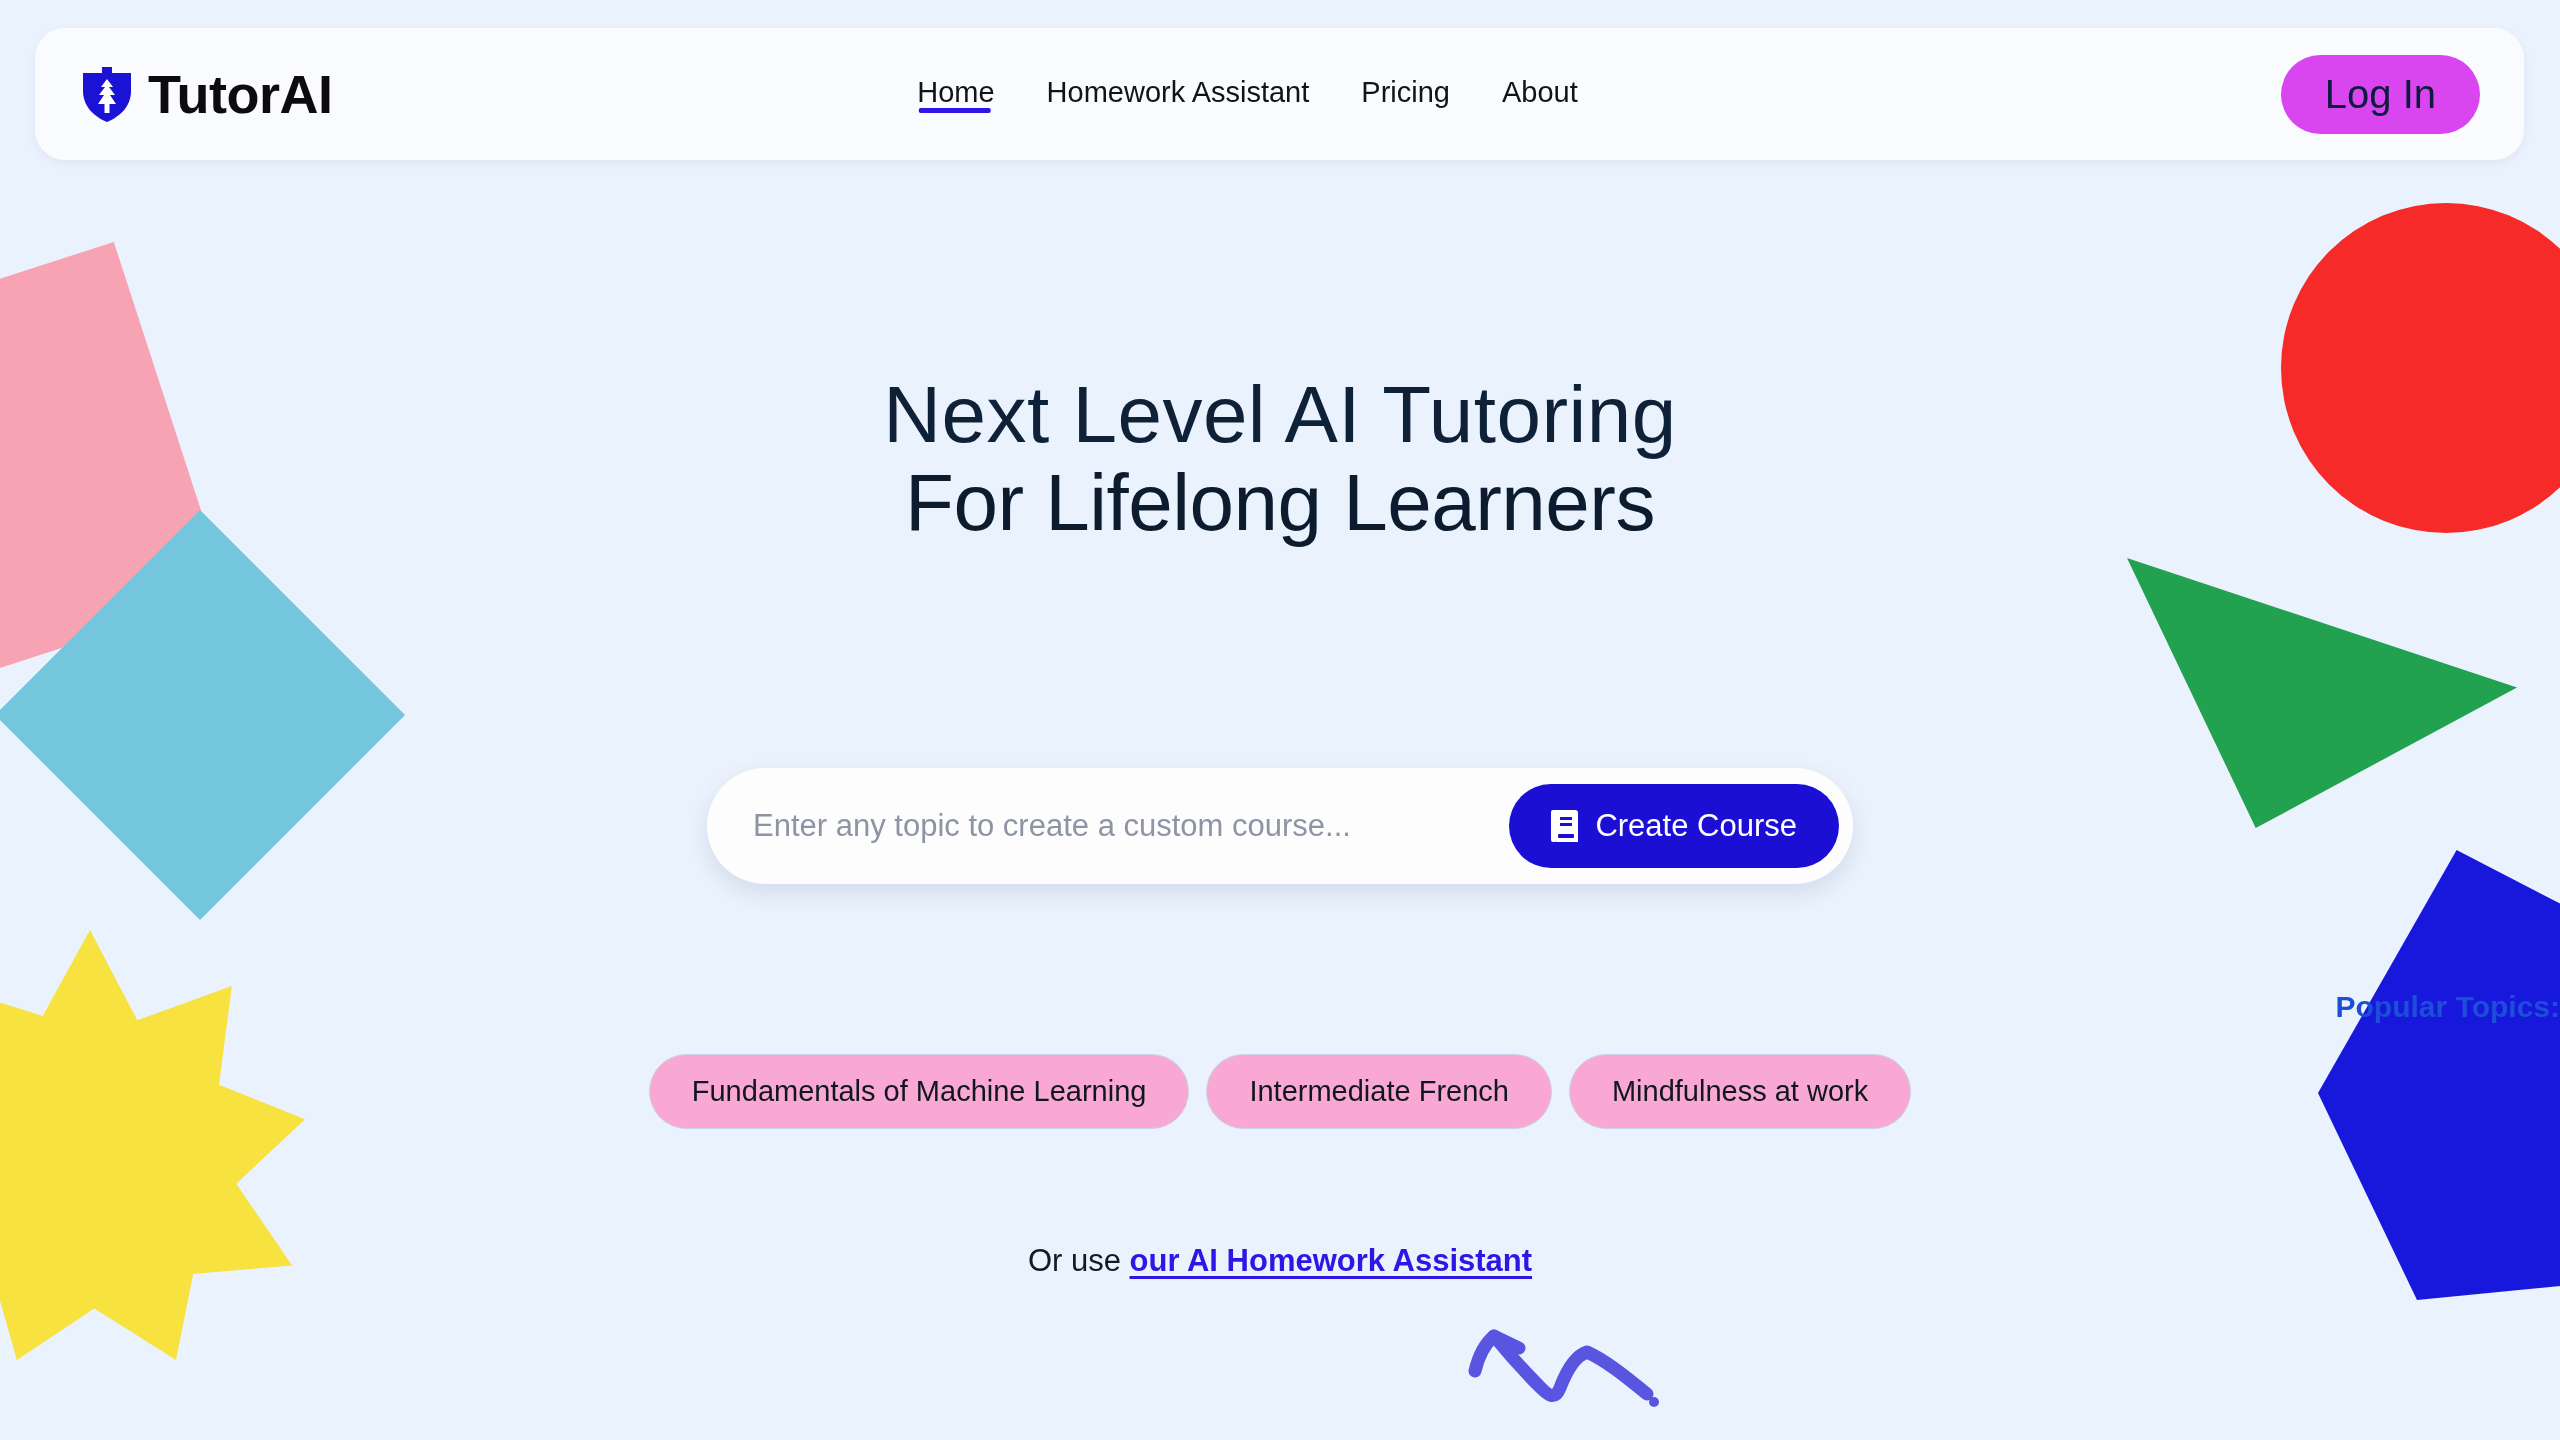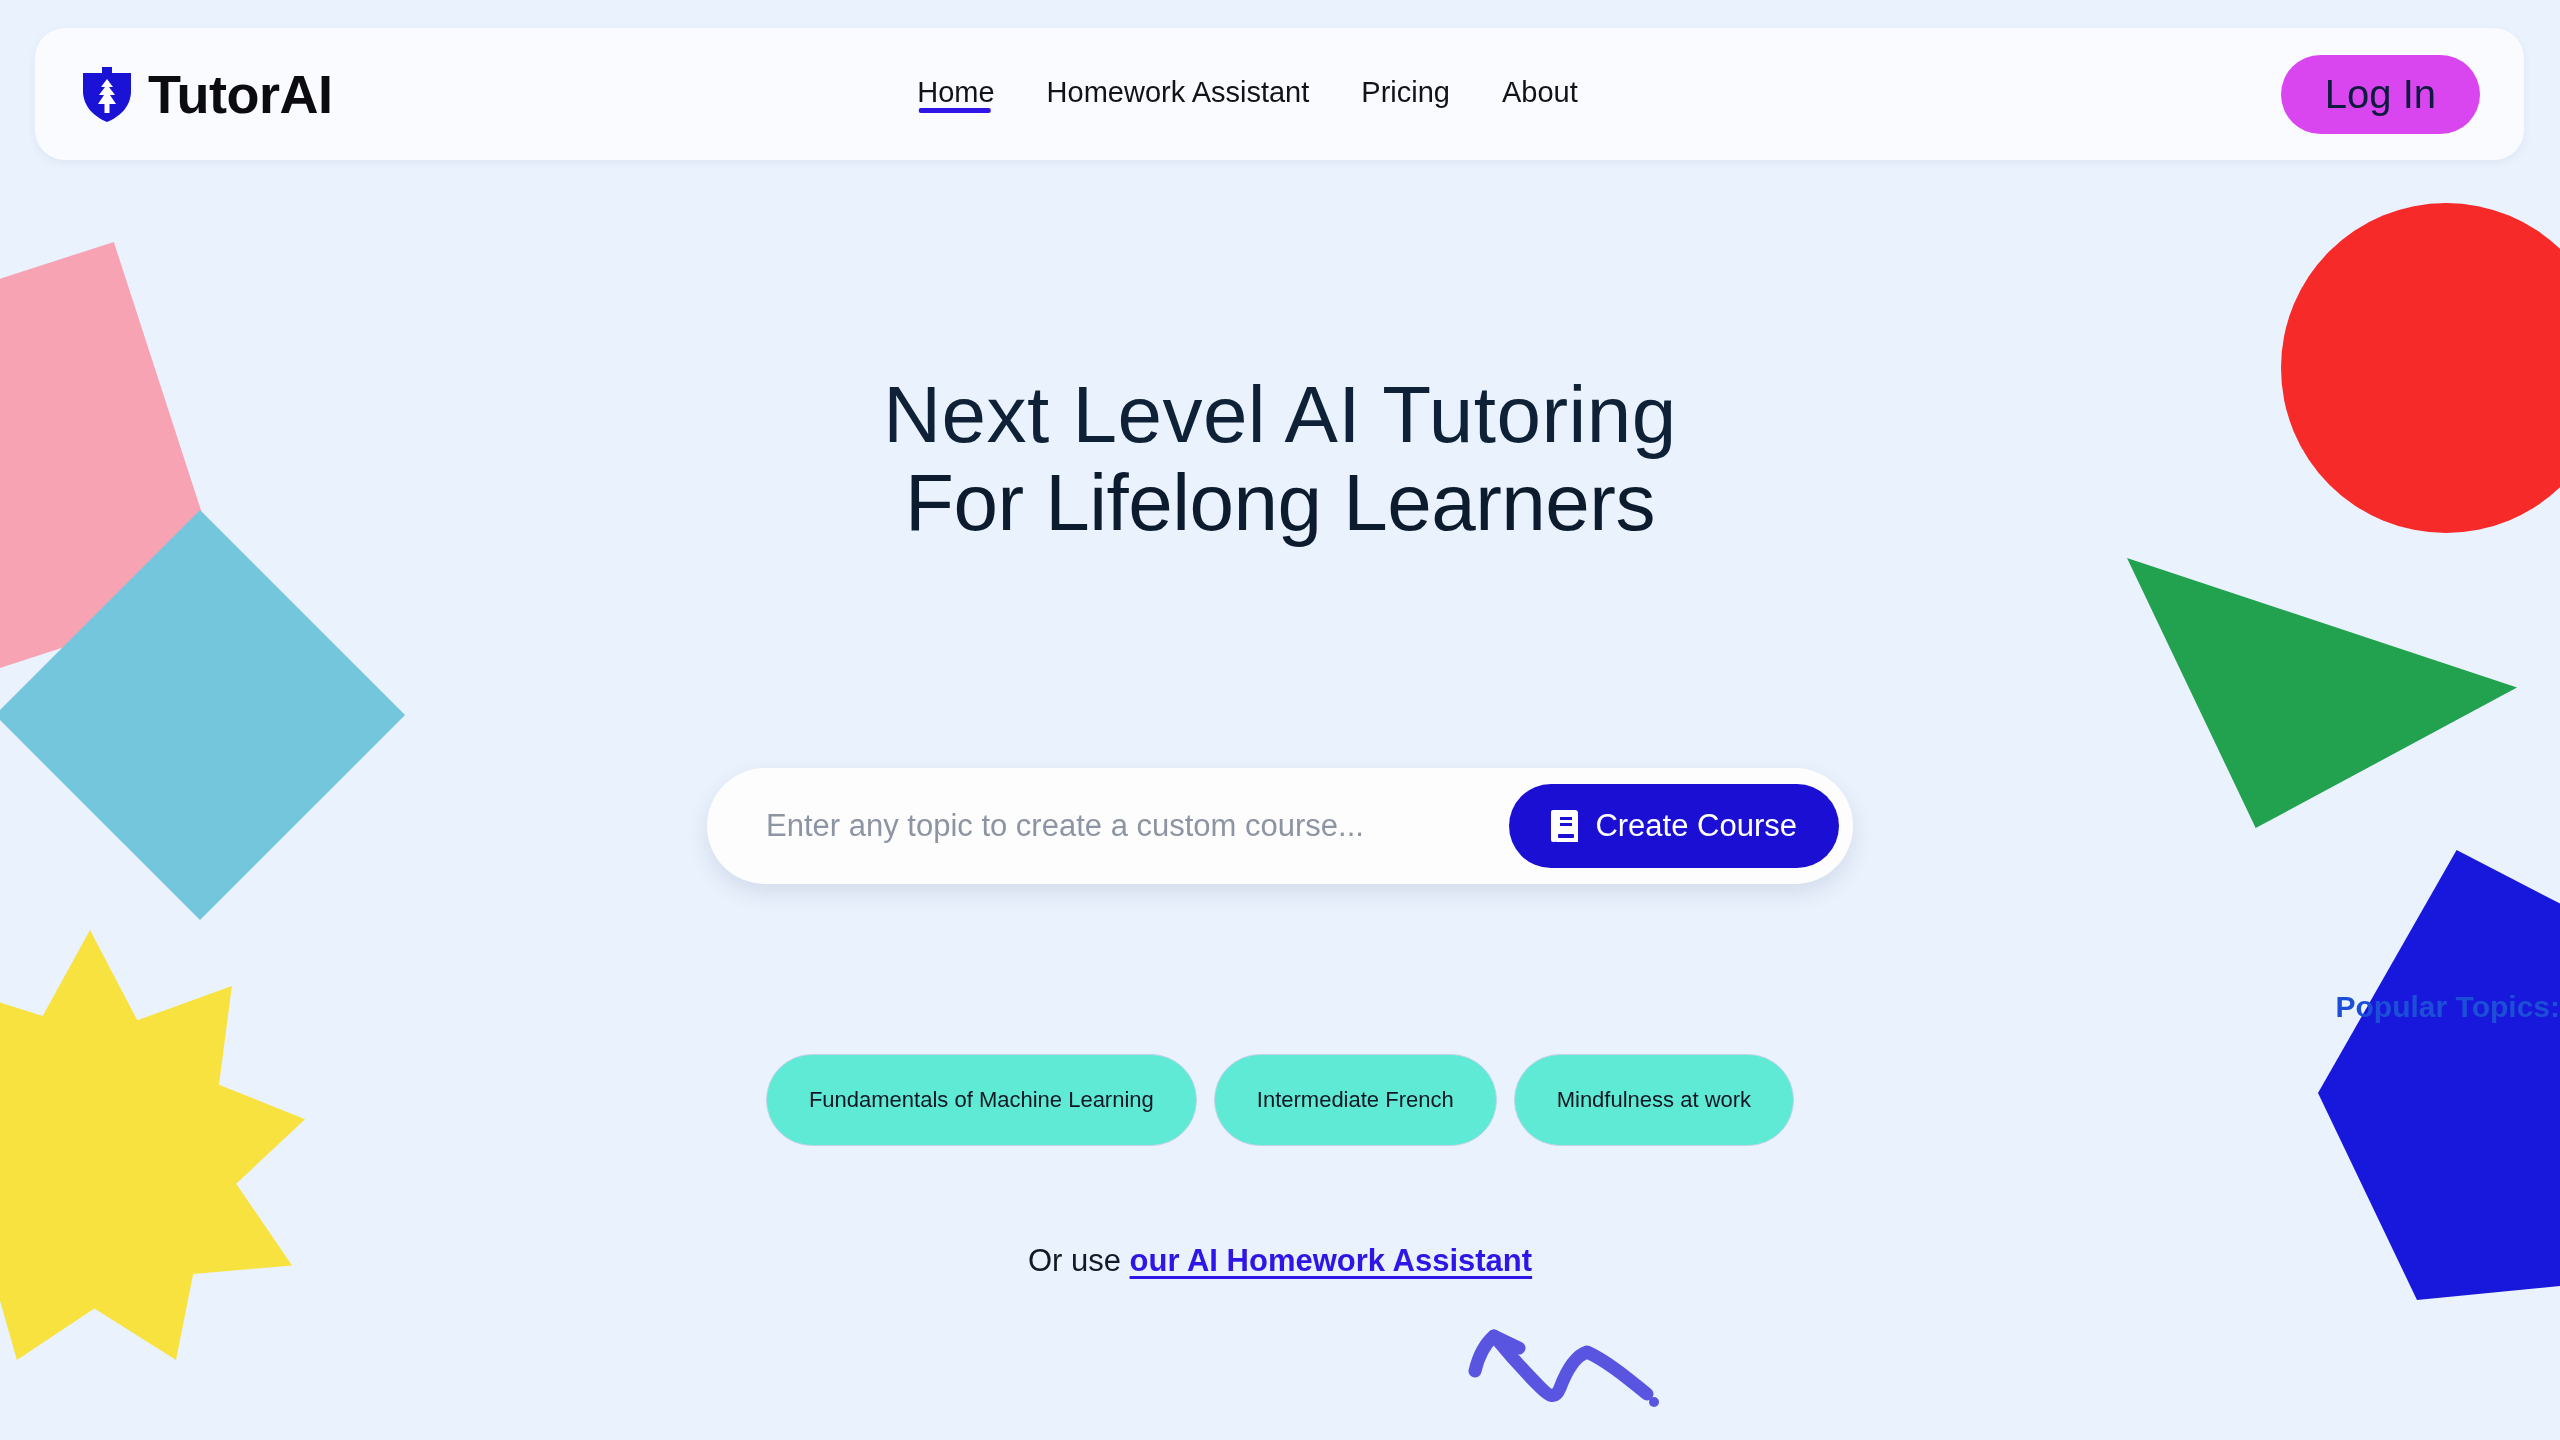--- a/index.html
+++ b/index.html
@@ -205,21 +205,20 @@
   }
   .search-input {
     flex: 1;
     border: none;
     outline: none;
     background: transparent;
     font-family: inherit;
     font-size: 31px;
     color: #1a2233;
     height: 100%;
-    margin-left: 13px;
   }
   .search-input::placeholder { color: #8d94a3; }
 
   .create-btn {
     display: flex;
     align-items: center;
     gap: 17px;
     background: #1c0fd4;
     border: none;
     border-radius: 999px;
@@ -248,26 +247,26 @@
     text-align: right;
   }
   .topic-list {
     margin-top: 30px;
     display: flex;
     justify-content: center;
     align-items: center;
     gap: 17px;
   }
   .topic-pill {
-    background: #5eead4;
+    background: #f9a8d4;
     border: 1px solid #c4d4ea;
     border-radius: 999px;
-    padding: 32px 42px;
+    padding: 20px 42px;
     font-family: inherit;
-    font-size: 22px;
+    font-size: 29px;
     color: #101622;
     cursor: pointer;
     white-space: nowrap;
   }
 
   
   .homework-line {
     position: absolute;
     top: 1243px;
     left: 0;

